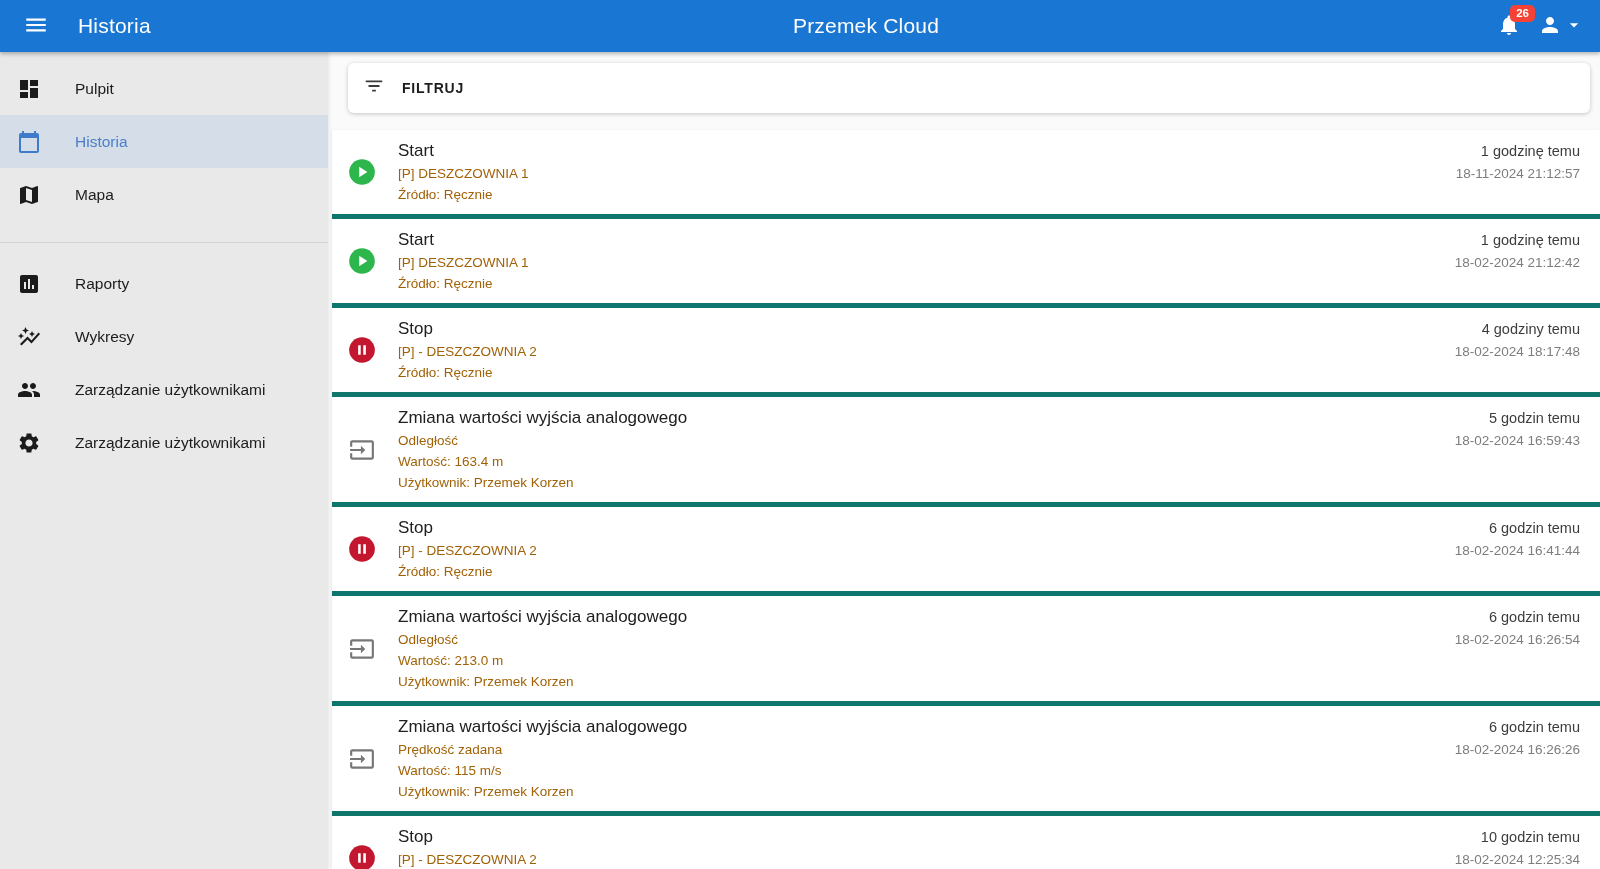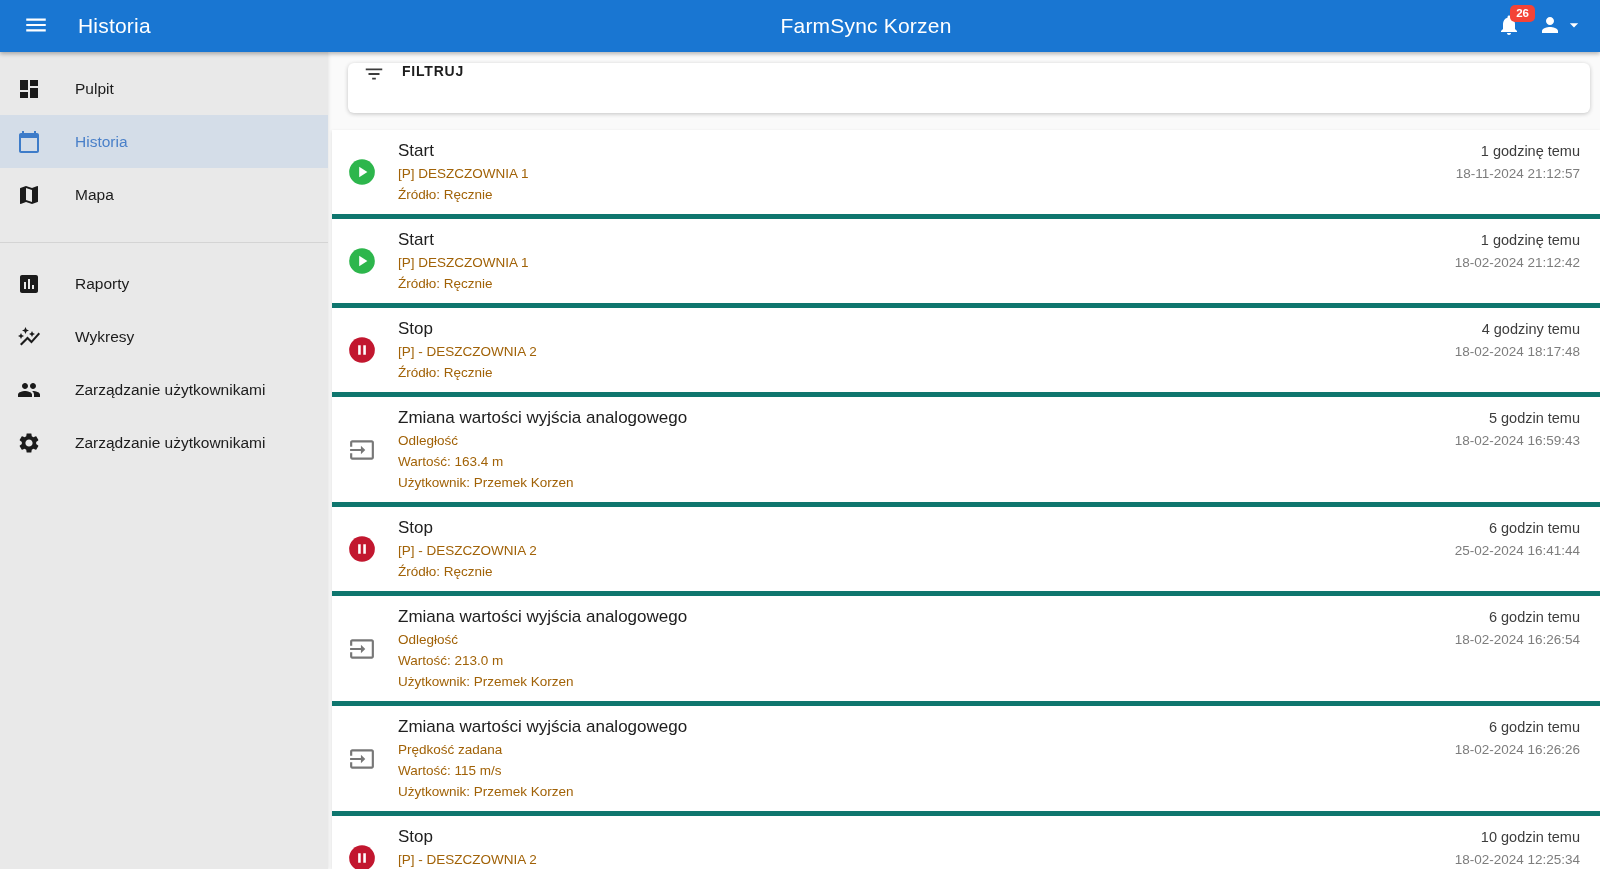--- a/index.html
+++ b/index.html
@@ -32,21 +32,21 @@
   .side-item .side-label{margin-left:34px; font-size:15.5px; color:#1c1c1c;}
   .side-item.active{background:var(--active-bg);}
   .side-item.active .side-label{color:var(--active-blue);}
   .side-item.active .side-icon svg{fill:#3e7cc9;}
   .side-divider{height:1px; background:#d4d4d4; margin:21px 0 14px 0;}
 
   
   .main{position:absolute; left:332px; top:52px; width:1268px; height:817px; background:var(--content-bg);
     display:flex; flex-direction:column;}
   .filter-card{flex:none; margin:11px 10px 17px 16px; height:50px; background:#fff; border-radius:6px;
-    box-shadow:0 1px 4px rgba(0,0,0,.22); display:flex; padding-left:15px; cursor:pointer;}
+    box-shadow:0 1px 4px rgba(0,0,0,.22); display:flex; align-items:center; padding-left:15px; cursor:pointer;}
   .filter-card svg{fill:#3c3c3c; width:22px; height:22px;}
   .filter-label{margin-left:17px; font-size:14px; font-weight:700; letter-spacing:.8px; color:#1d1d1d;}
 
   .history-list{flex:1; background:#fff; box-shadow:0 1px 3px rgba(0,0,0,.12); overflow:hidden;}
   .entry{display:flex; align-items:stretch; padding:9px 20px 9px 16px; border-bottom:5px solid #0f766e;}
   .entry-icon{width:28px; flex:none; align-self:center; margin-right:22px; display:flex; align-items:center; justify-content:center;}
   .entry-icon svg{width:28px; height:28px;}
   .entry-icon.analog svg{width:26px; height:26px; fill:#777;}
   .entry-text{flex:1; min-width:0;}
   .entry-title{font-size:17px; line-height:24px; color:#202020;}
@@ -58,21 +58,21 @@
 </head>
 <body>
 
 <header class="appbar">
   <button class="icon-btn">
     <span class="svg-slot"><svg viewBox="0 0 24 24" width="26" height="26">
           <path d="M3 6h18v2H3zm0 5h18v2H3zm0 5h18v2H3z"></path>
         </svg></span>
   </button>
   <span class="page-title">Historia</span>
-  <div class="app-title">FarmSync Korzen</div>
+  <div class="app-title">Przemek Cloud</div>
   <div class="appbar-right">
     <button class="icon-btn">
       <span class="svg-slot"><svg viewBox="0 0 24 24" width="24" height="24">
             <path d="M12 22c1.1 0 2-.9 2-2h-4c0 1.1.89 2 2 2zm6-6v-5c0-3.07-1.64-5.64-4.5-6.32V4c0-.83-.67-1.5-1.5-1.5s-1.5.67-1.5 1.5v.68C7.63 5.36 6 7.92 6 11v5l-2 2v1h16v-1l-2-2z"></path>
           </svg></span>
       <span class="badge">26</span>
     </button>
     <button class="icon-btn user-btn">
       <span class="svg-slot"><svg viewBox="0 0 24 24" width="24" height="24">
             <path d="M12 12c2.21 0 4-1.79 4-4s-1.79-4-4-4-4 1.79-4 4 1.79 4 4 4zm0 2c-2.67 0-8 1.34-8 4v2h16v-2c0-2.66-5.33-4-8-4z"></path>
@@ -227,21 +227,21 @@
             <path fill="#fff" d="M8.7 8h2.2v8H8.7zM13.1 8h2.2v8h-2.2z"></path>
           </svg>
         </span>
     <div class="entry-text">
       <div class="entry-title">Stop</div>
     <div class="entry-detail">[P] - DESZCZOWNIA 2</div>
           <div class="entry-detail">Źródło: Ręcznie</div>
         </div>
     <div class="entry-time">
       <div class="time-rel">6 godzin temu</div>
-      <div class="time-abs">25-02-2024 16:41:44</div>
+      <div class="time-abs">18-02-2024 16:41:44</div>
     </div>
   </div>
       <div class="entry">
     <span class="entry-icon analog">
           <svg viewBox="0 0 24 24" width="24" height="24">
             <path d="M21 3.01H3c-1.1 0-2 .9-2 2V9h2V4.99h18v14.03H3V15H1v4.01c0 1.1.9 1.98 2 1.98h18c1.1 0 2-.88 2-1.98v-14c0-1.11-.9-2-2-2zM11 16l4-4-4-4v3H1v2h10v3z"></path>
           </svg>
         </span>
     <div class="entry-text">
       <div class="entry-title">Zmiana wartości wyjścia analogowego</div>

